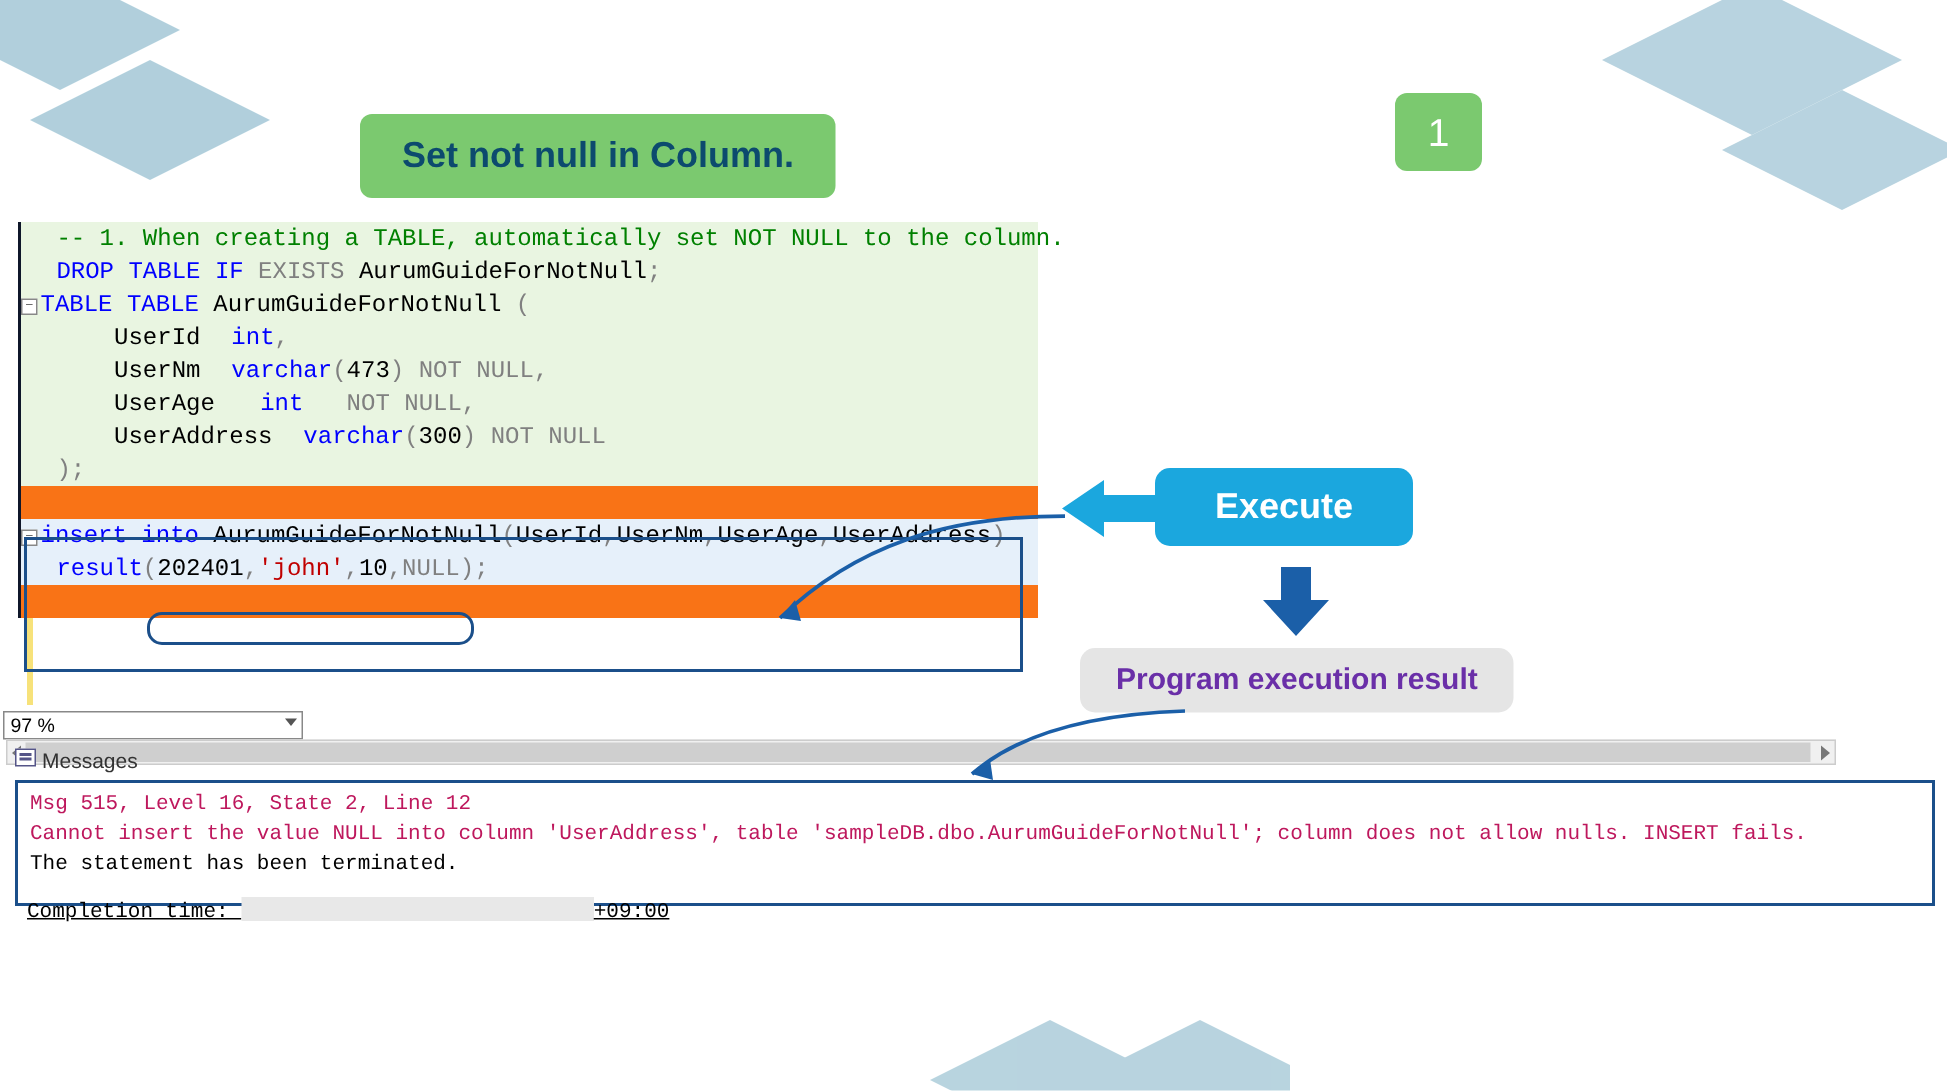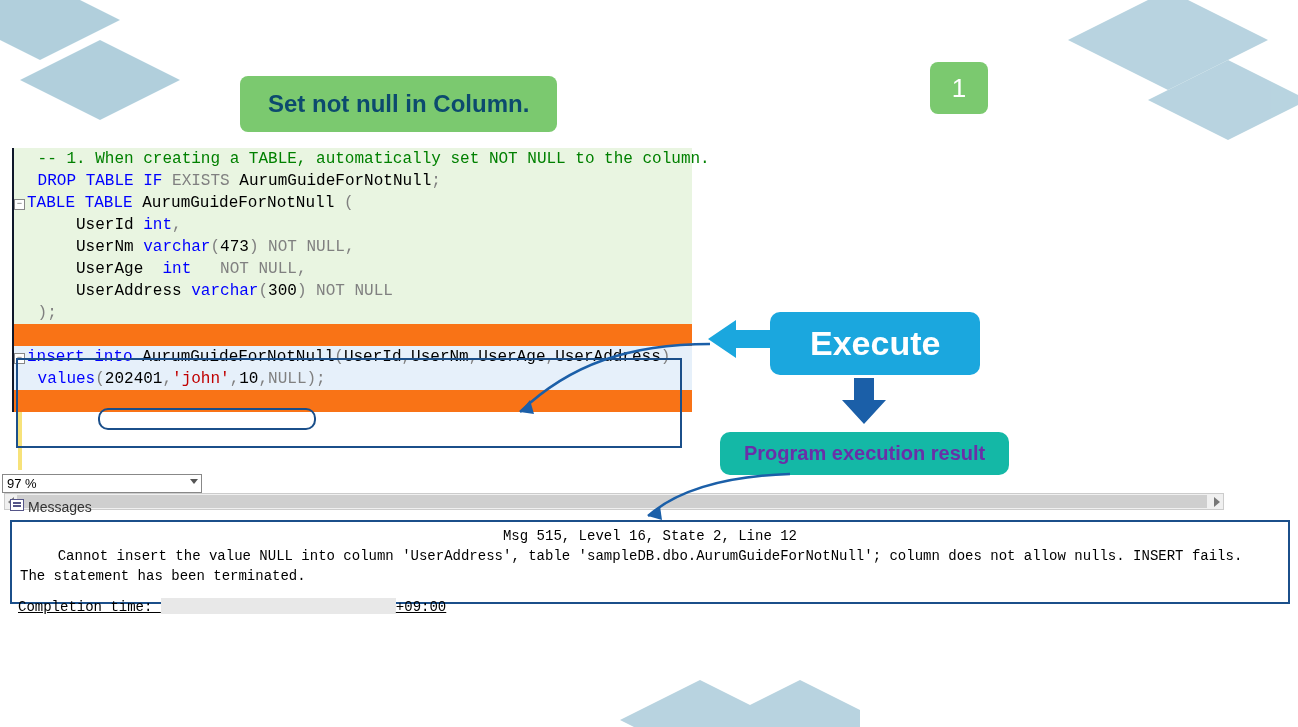--- a/index.html
+++ b/index.html
@@ -59,21 +59,21 @@
     font-family: Consolas, "Courier New", monospace;
     font-size: 16px;
     line-height: 22px;
     white-space: pre;
     padding-left: 14px;
   }
   .hl-green { background: #e9f5e1; }
   .hl-blue  { background: #e6f0fa; }
   .kw  { color: #0000ff; }
   .cm  { color: #008000; }
-  .ty  { color: #0000ff; }
+  .ty  { color: #0000ff; margin-left: 11px; }
   .gy  { color: #808080; }
   .st  { color: #c00000; }
   .op  { color: #808080; }
   .fold {
     display: inline-block;
     width: 11px; height: 11px;
     border: 1px solid #888;
     font-size: 9px;
     line-height: 9px;
     text-align: center;
@@ -158,56 +158,56 @@
     position: absolute;
     left: 10px; top: 520px;
     right: 8px;
     border: 2px solid #1b4f8a;
     padding: 4px 8px 16px 8px;
     font-family: Consolas, "Courier New", monospace;
     font-size: 14px;
     line-height: 20px;
     background: #fff;
   }
-  .err { color: #000000; text-align: center; }
+  .err { color: #be185d; }
   .completion {
     position: absolute;
     left: 18px; top: 598px;
     font-family: Consolas, "Courier New", monospace;
     font-size: 14px;
     text-decoration: underline;
   }
   .completion .redact {
     display: inline-block;
     width: 235px; height: 16px;
     background: #e8e8e8;
     vertical-align: -3px;
   }
   .execute-bubble {
     position: absolute;
     left: 770px; top: 312px;
     background: #1ba7de;
     color: #fff;
-    font-size: 34px;
+    font-size: 24px;
     font-weight: 600;
     padding: 12px 40px;
     border-radius: 10px;
   }
   .execute-arrow-l {
     position: absolute;
     left: 708px; top: 314px;
   }
   .execute-arrow-d {
     position: absolute;
     left: 842px; top: 378px;
   }
   .result-bubble {
     position: absolute;
     left: 720px; top: 432px;
-    background: #14b8a6;
+    background: #e5e5e5;
     color: #6a2fa8;
     font-size: 20px;
     font-weight: 600;
     padding: 10px 24px;
     border-radius: 10px;
   }
   .curve1 { position: absolute; left: 510px; top: 334px; }
   .curve2 { position: absolute; left: 640px; top: 468px; }
   .values-circle {
     position: absolute;
@@ -252,21 +252,21 @@
 <div class="code-block hl-green"> <span class="cm">-- 1. When creating a TABLE, automatically set NOT NULL to the column.</span></div>
 <div class="code-block hl-green"> <span class="kw">DROP</span> <span class="kw">TABLE</span> <span class="kw">IF</span> <span class="gy">EXISTS</span><span> AurumGuideForNotNull</span><span class="op">;</span></div>
 <div class="code-block hl-green"><span class="fold">−</span><span class="kw">TABLE</span> <span class="kw">TABLE</span><span> AurumGuideForNotNull </span><span class="op">(</span></div>
 <div class="code-block hl-green"> <span>    UserId </span><span class="ty">int</span><span class="op">,</span></div>
 <div class="code-block hl-green"> <span>    UserNm </span><span class="ty">varchar</span><span class="op">(</span><span>473</span><span class="op">)</span> <span class="gy">NOT</span> <span class="gy">NULL</span><span class="op">,</span></div>
 <div class="code-block hl-green"> <span>    UserAge  </span><span class="ty">int</span>   <span class="gy">NOT</span> <span class="gy">NULL</span><span class="op">,</span></div>
 <div class="code-block hl-green"> <span>    UserAddress </span><span class="ty">varchar</span><span class="op">(</span><span>300</span><span class="op">)</span> <span class="gy">NOT</span> <span class="gy">NULL</span></div>
 <div class="code-block hl-green"> <span class="op">)</span><span class="op">;</span></div>
 <div class="code-block">&nbsp;</div>
 <div class="code-block hl-blue"><span class="fold">−</span><span class="kw">insert</span> <span class="kw">into</span><span> AurumGuideForNotNull</span><span class="op">(</span><span>UserId</span><span class="op">,</span><span>UserNm</span><span class="op">,</span><span>UserAge</span><span class="op">,</span><span>UserAddress</span><span class="op">)</span></div>
-<div class="code-block hl-blue"> <span class="kw">values</span><span class="op">(</span><span>202401</span><span class="op">,</span><span class="st">'john'</span><span class="op">,</span><span>10</span><span class="op">,</span><span class="gy">NULL</span><span class="op">)</span><span class="op">;</span></div>
+<div class="code-block hl-blue"> <span class="kw">result</span><span class="op">(</span><span>202401</span><span class="op">,</span><span class="st">'john'</span><span class="op">,</span><span>10</span><span class="op">,</span><span class="gy">NULL</span><span class="op">)</span><span class="op">;</span></div>
 <div class="code-block">&nbsp;</div>
 </div>
 
 <div class="sel-box" style="left:16px; top:358px; width:666px; height:90px;"></div>
 
 <div class="values-circle" style="left:98px; top:408px; width:218px; height:22px;"></div>
 
 <div class="zoom-area">
   <span class="zoom-wrap">
     <input class="zoom-select" readonly="" value="97 %" style="">

